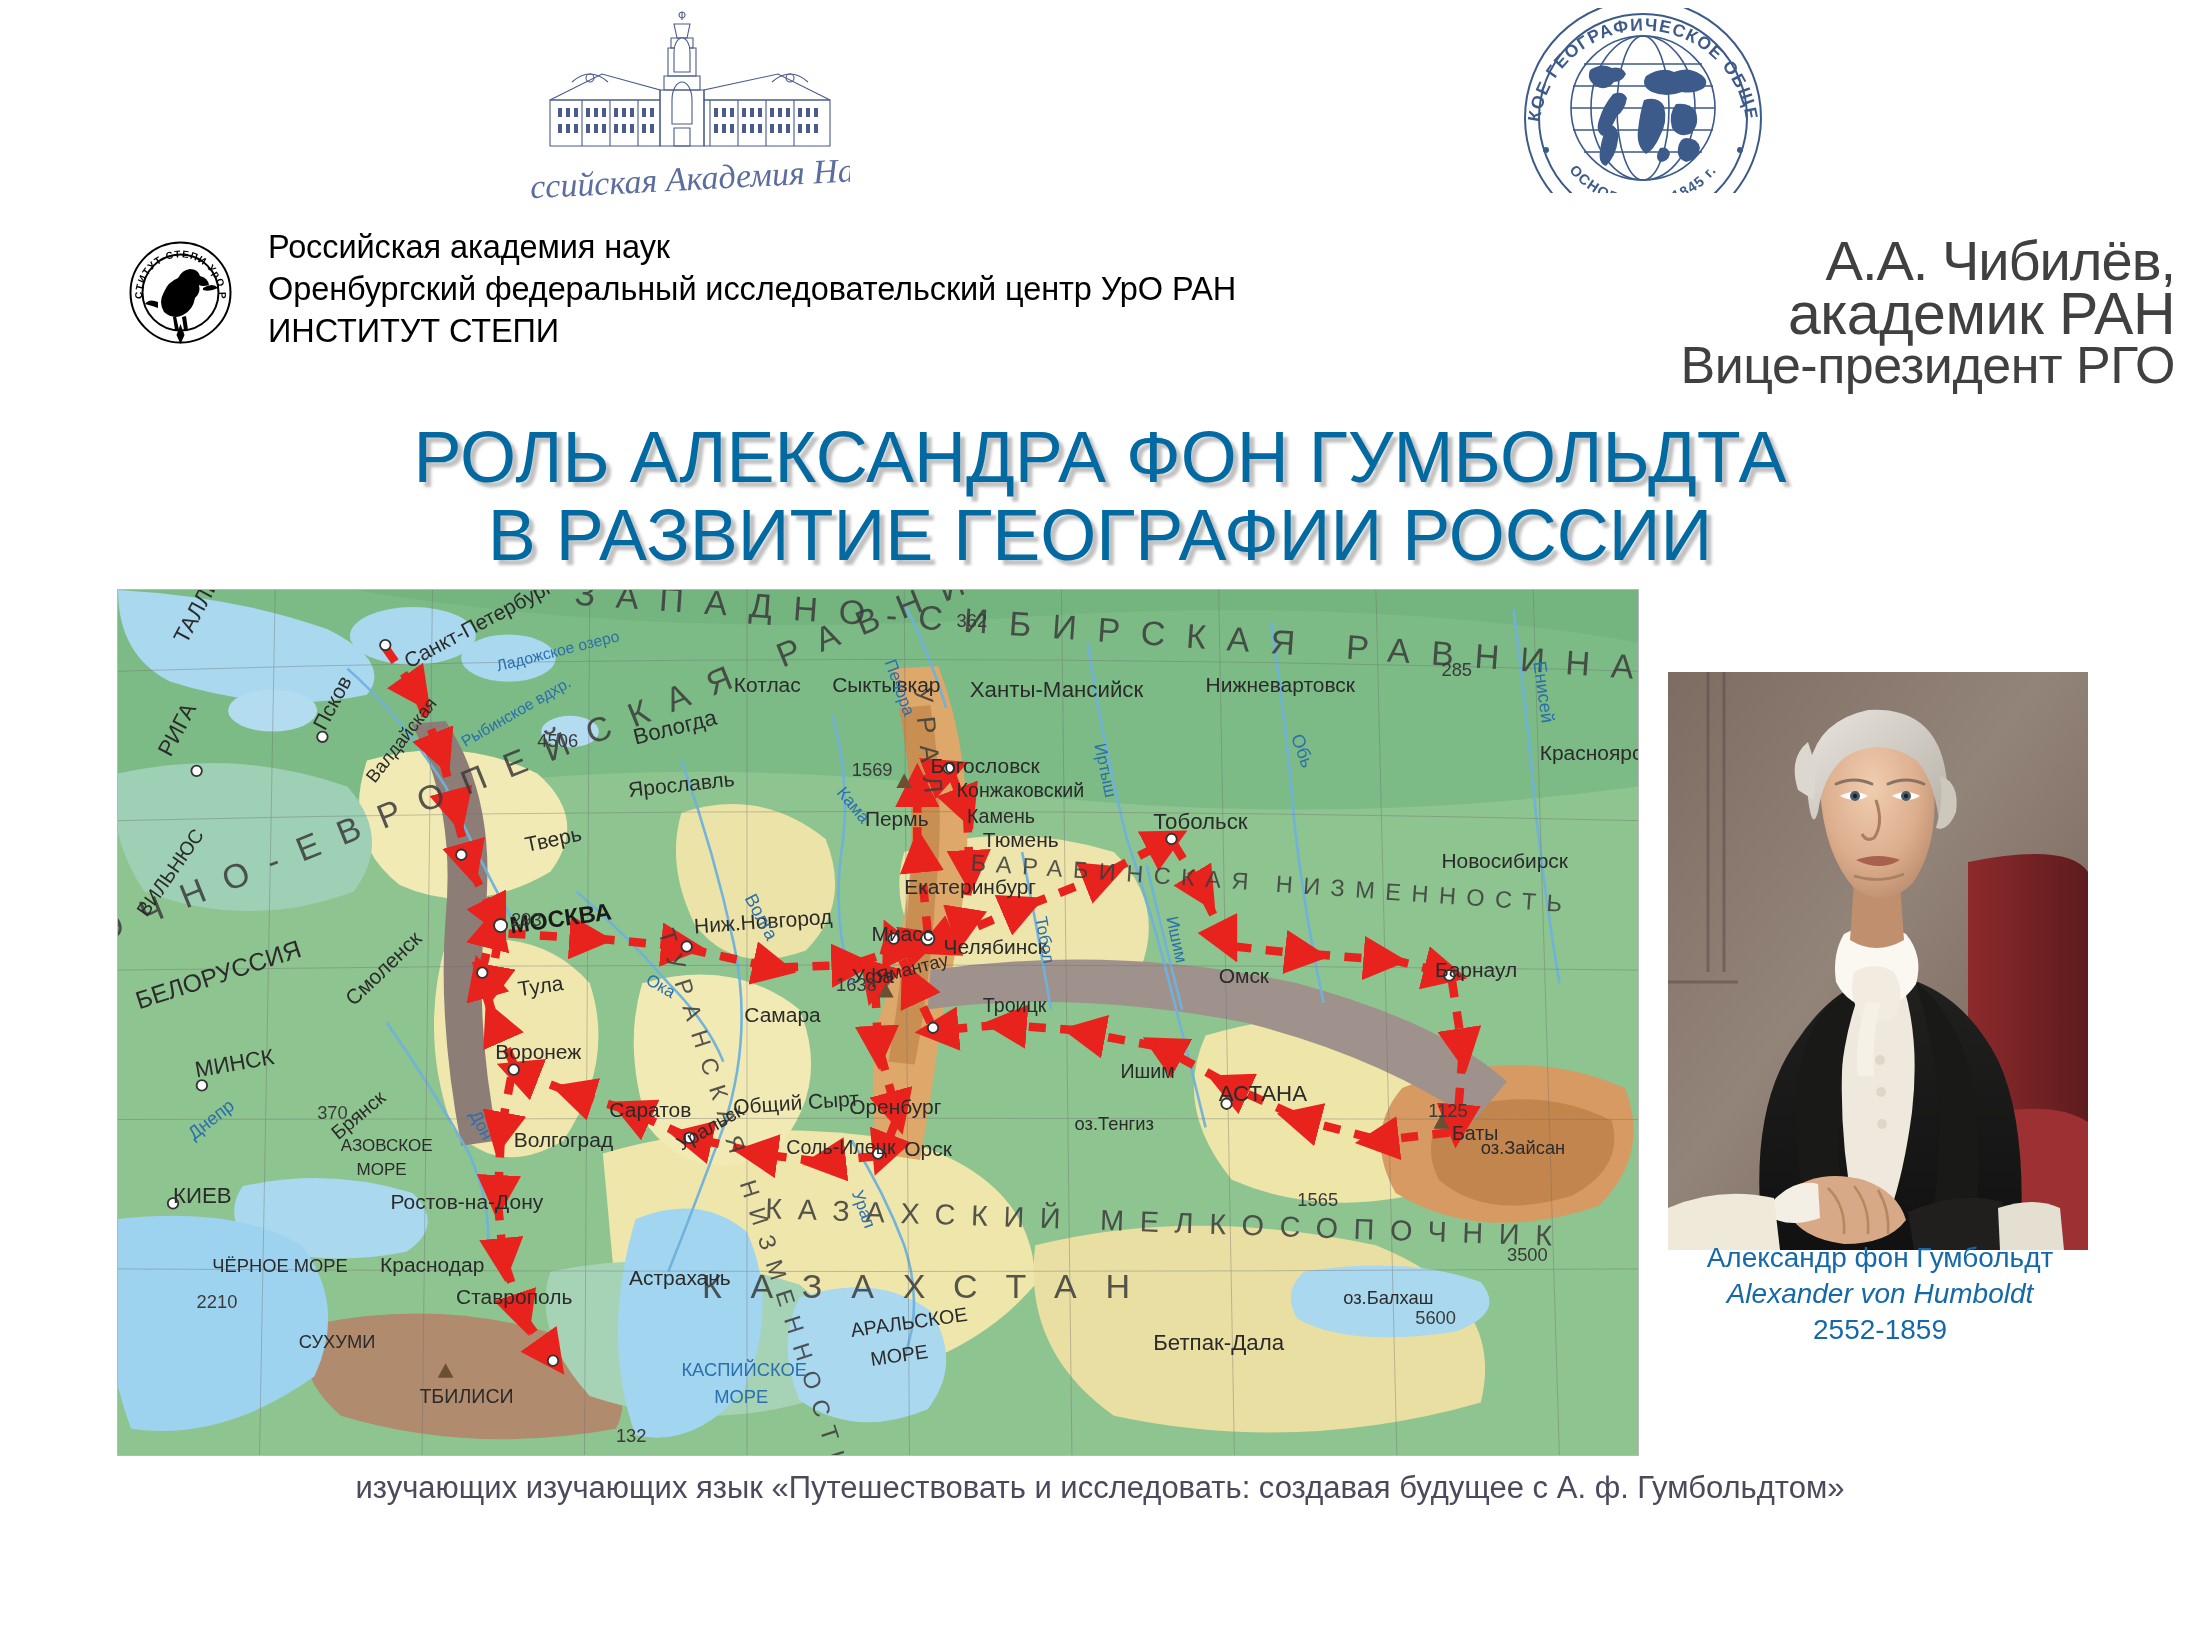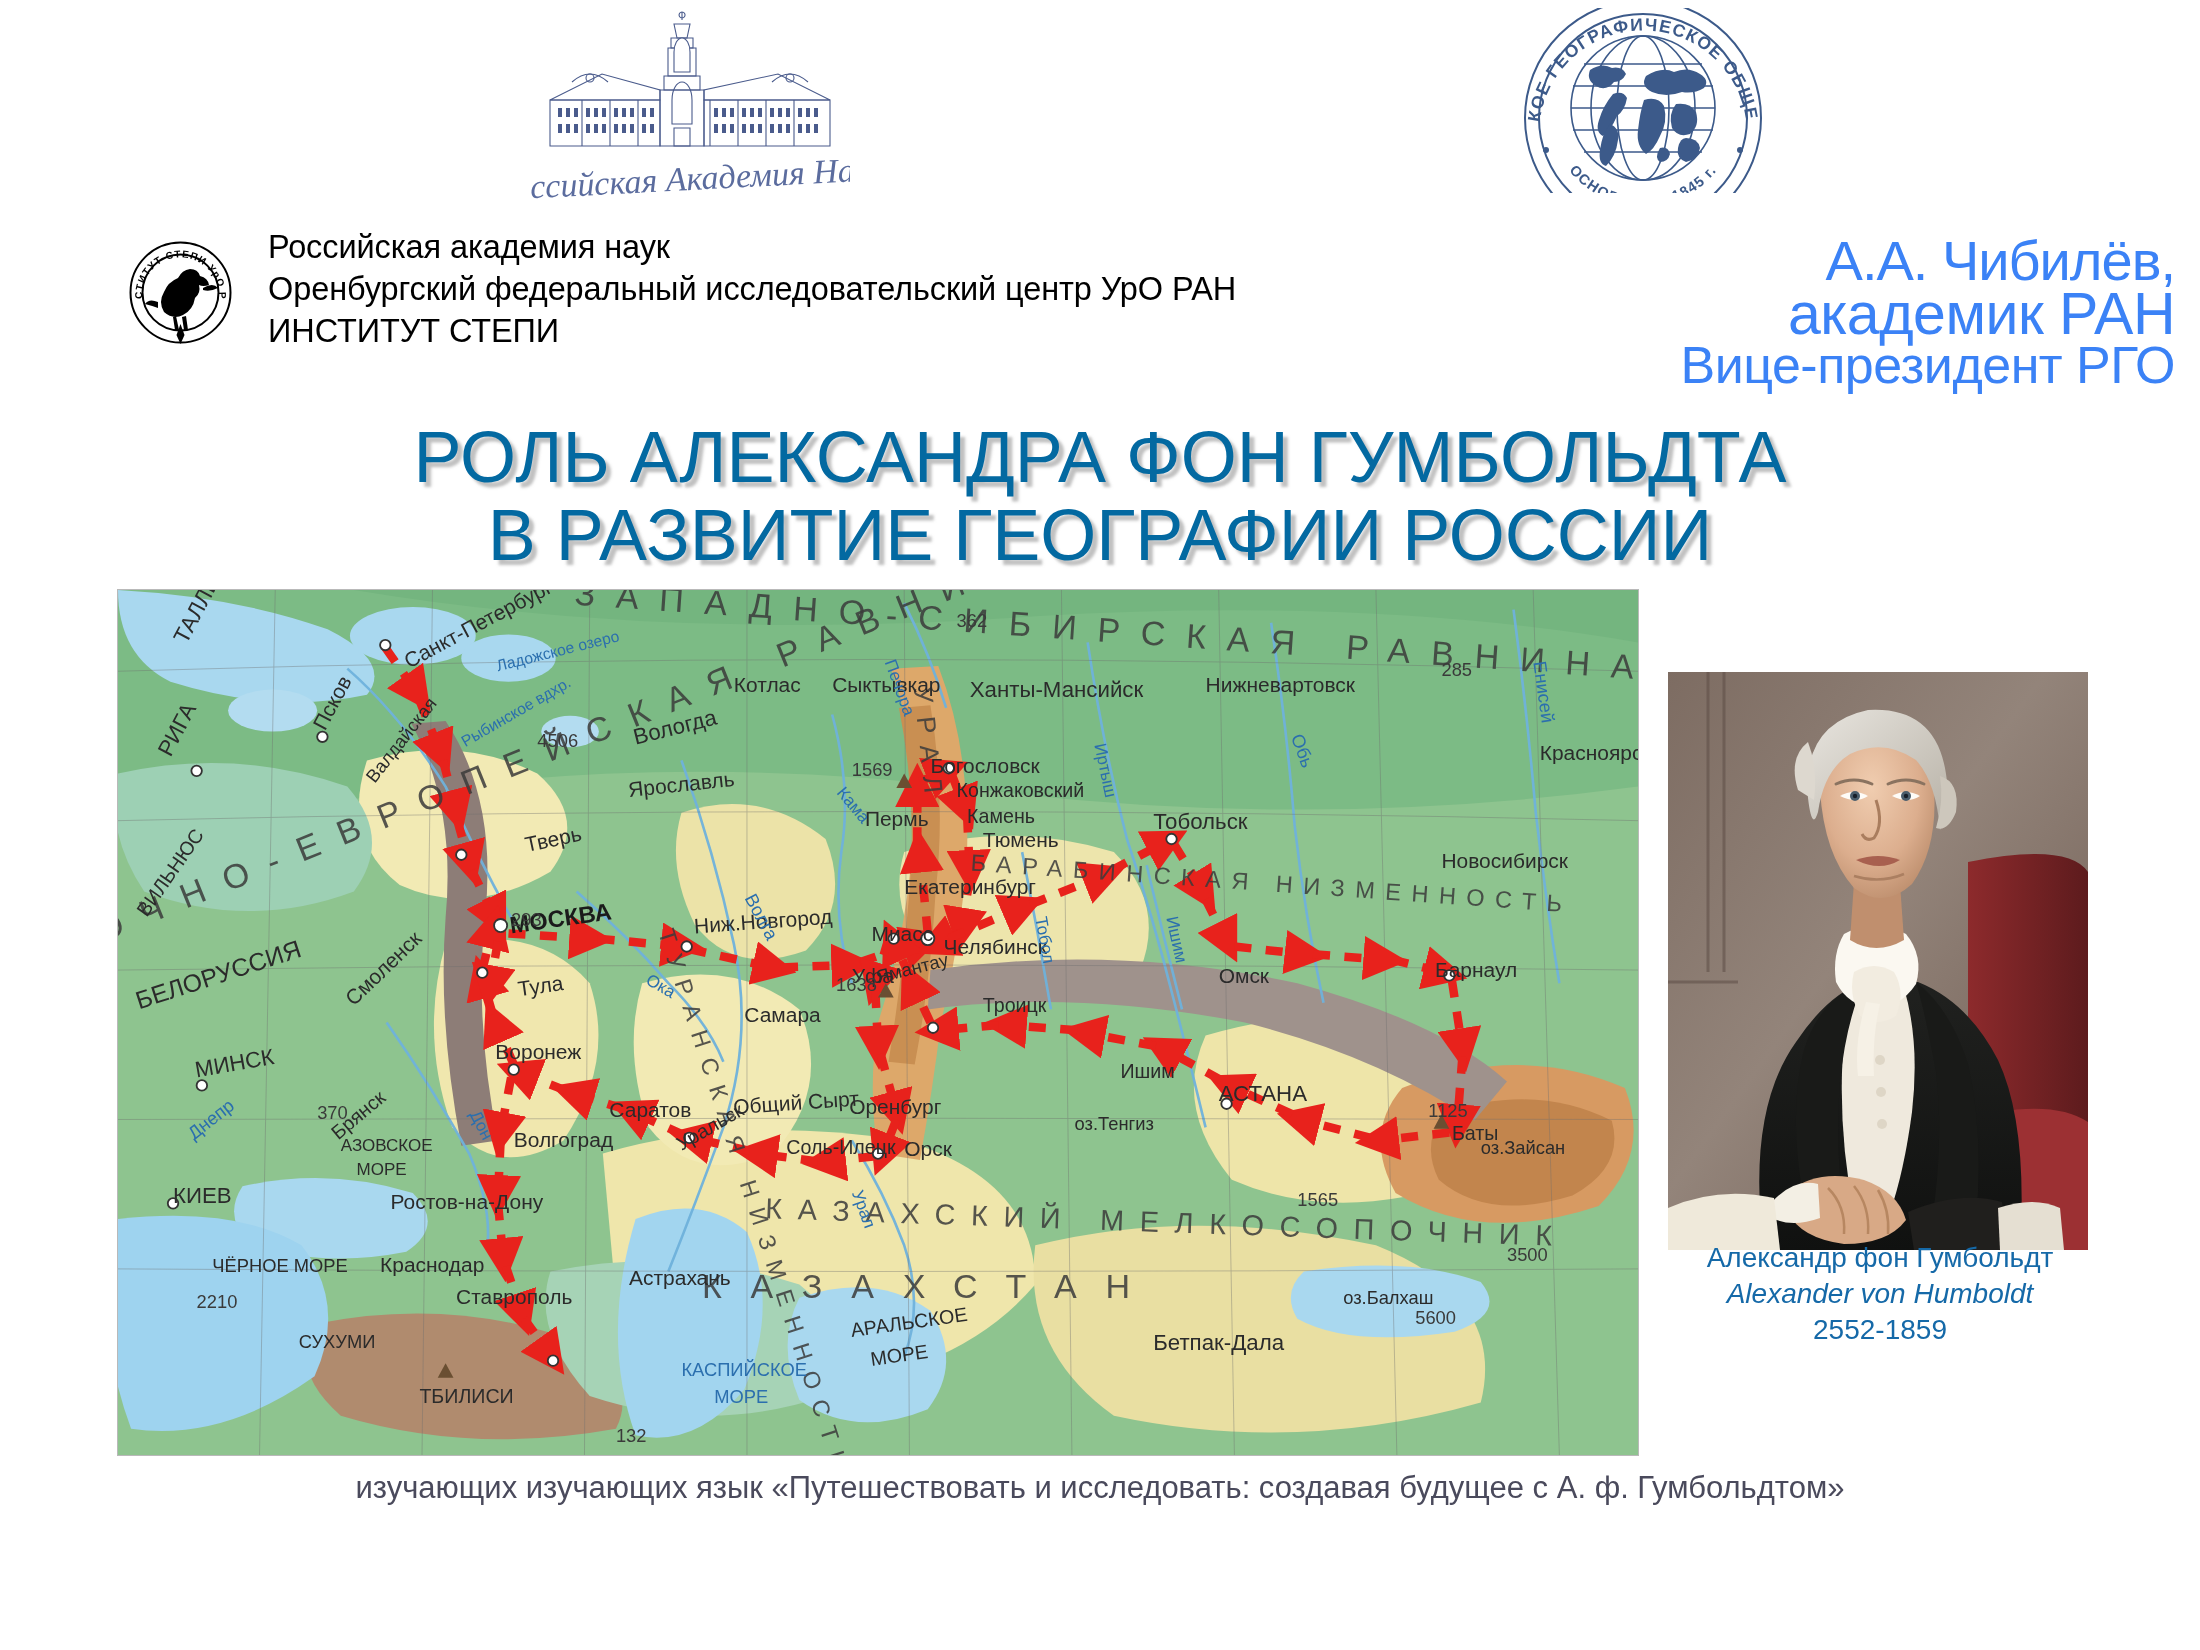--- a/index.html
+++ b/index.html
@@ -32,21 +32,21 @@
     color:#000000;
   }
   .inst-line{
     font-size:32.5px;font-weight:400;line-height:42px;white-space:nowrap;
     letter-spacing:-0.1px;
   }
 
   
   #author-block{
     position:absolute;right:25px;top:232px;width:820px;
-    text-align:right;color:#3b82f6;
+    text-align:right;color:#404040;
   }
   #author-name{font-size:56px;line-height:58px;white-space:nowrap;letter-spacing:-1px;}
   #author-rank{font-size:59px;line-height:48px;white-space:nowrap;letter-spacing:-0.5px;}
   #author-role{font-size:52px;line-height:55px;white-space:nowrap;letter-spacing:-0.5px;}
 
   
   #main-title{
     position:absolute;left:130px;top:398px;width:1940px;
     text-align:center;
     color:#0369a1;

